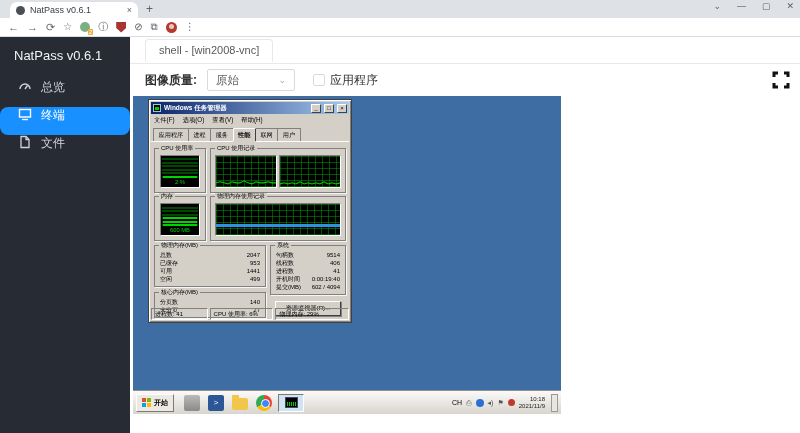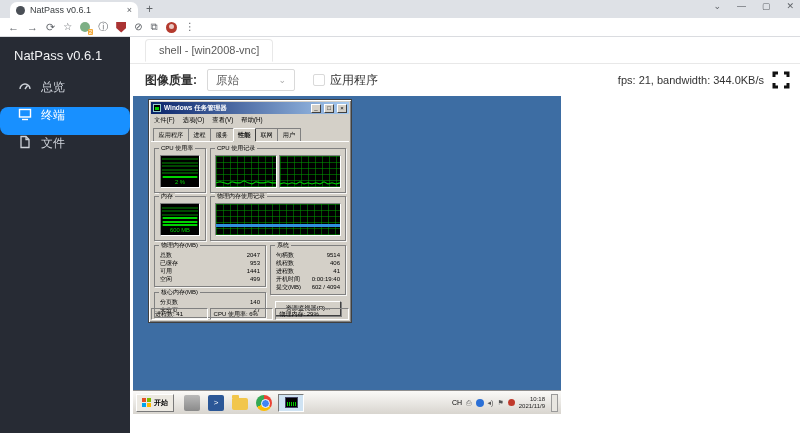--- a/index.html
+++ b/index.html
@@ -219,21 +219,20 @@
     <span id="quality-label">图像质量:</span>
     <div id="quality-select">
       <span>原始</span>
       <span class="chev">⌄</span>
     </div>
     <div id="cursor-check">
       <span id="cursor-box"></span>
       <span id="cursor-label">应用程序</span>
     </div>
     <div id="tb-right">
-      <span id="fps">fps: 21, bandwidth: 344.0KB/s</span>
       <span id="fs-icon">
         <svg viewBox="0 0 18 18">
           <path class="fs-corner" d="M2 6V2h4"></path>
             <path class="fs-corner" d="M12 2h4v4"></path>
           <path class="fs-corner" d="M16 12v4h-4"></path>
             <path class="fs-corner" d="M6 16H2v-4"></path>
         </svg>
       </span>
     </div>
   </div>

